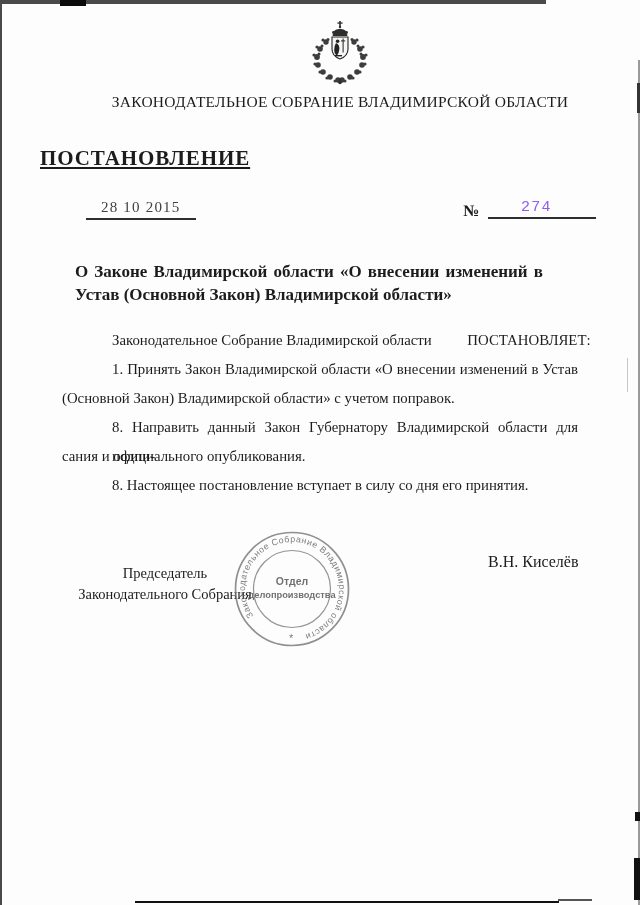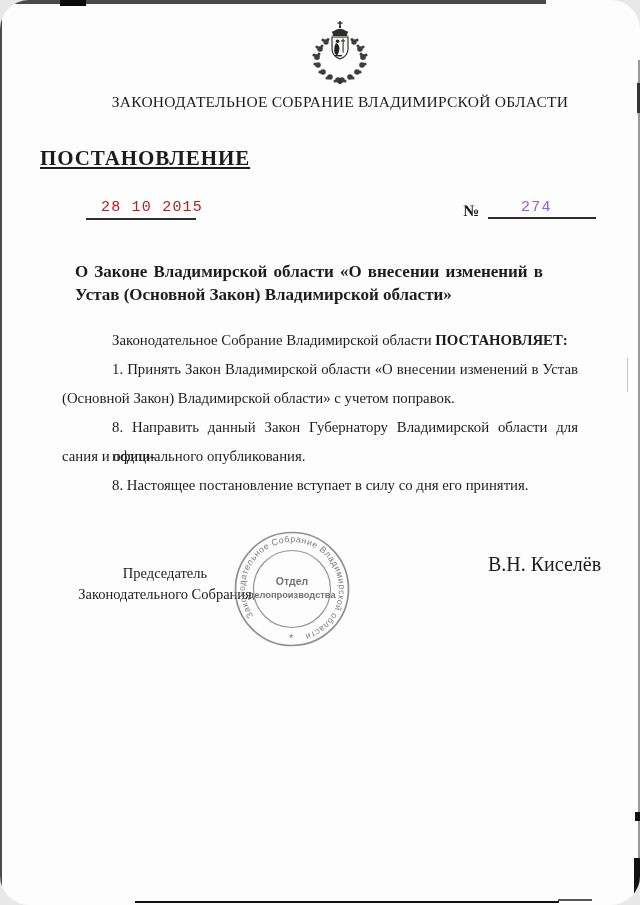--- a/index.html
+++ b/index.html
@@ -4,21 +4,20 @@
 <style>
   html,body{margin:0;padding:0;background:#e8e8e8;}
   .page{
     position:relative;
     width:640px;height:905px;
     margin:0 auto;
     background:#fdfdfd;
     overflow:hidden;
     font-family:"Liberation Serif", serif;
     color:#1c1c1c;
-    border-radius:29px;
   }
   .abs{position:absolute;}
   
   .edge-top{left:0;top:0;width:546px;height:4px;background:#4a4a4a;}
   .edge-top-dark{left:60px;top:0;width:26px;height:6px;background:#0b0b0b;}
   .edge-left{left:0;top:0;width:2px;height:905px;background:#4a4a4a;}
   .edge-right{left:638px;top:60px;width:2px;height:845px;background:#9a9a9a;}
   .edge-right-dark{left:637px;top:83px;width:3px;height:30px;background:#333;}
   .edge-bottom{left:135px;top:901px;width:424px;height:2px;background:#111;}
   .mark-right-1{left:635px;top:812px;width:5px;height:9px;background:#111;}
@@ -37,22 +36,22 @@
   .doc-type{
     left:40px;top:146px;width:580px;
     text-align:left;
     font-size:21px;font-weight:bold;letter-spacing:.9px;
     white-space:nowrap;
     text-decoration:underline;
   }
 
   .date-value{
     left:101px;top:199px;
-    font-family:Liberation Mono, monospace;
-    font-size:15px;letter-spacing:1.2px;color:#b91c1c;
+    font-family:Liberation Serif, serif;
+    font-size:15px;letter-spacing:1.2px;color:#404040;
     white-space:nowrap;
   }
   .date-underline{left:86px;top:218px;width:110px;height:2px;background:#2e2e2e;}
   .numero-sign{left:463px;top:202px;font-size:16px;font-weight:bold;}
   .number-value{
     left:521px;top:199px;
     font-family:"Liberation Mono", monospace;
     font-size:15px;letter-spacing:1.2px;color:#8b5cf6;
     white-space:nowrap;
   }
@@ -64,27 +63,27 @@
   }
   .subject .j{text-align:justify;text-align-last:justify;}
 
   .body-text{
     left:62px;top:326px;width:516px;
     font-size:14.8px;line-height:29px;
   }
   .body-text .line{height:29px;white-space:nowrap;}
   .body-text .indent{padding-left:50px;}
   .body-text .just{white-space:normal;text-align:justify;text-align-last:justify;}
-  .body-text .bold{font-weight:bold;}
+  .body-text .bold{font-weight:normal;margin-left:32px;}
 
   .sig-title{
     left:62px;top:547px;width:206px;
     text-align:center;font-size:14.5px;line-height:21px;margin-top:16px;
   }
-  .sig-name{left:488px;top:553px;font-size:20px;white-space:nowrap;}
+  .sig-name{left:488px;top:553px;font-size:16px;white-space:nowrap;}
 
   .stamp{left:231px;top:526px;width:122px;height:128px;opacity:.82;}
 </style>
 </head>
 <body>
 
 <div class="page">
 
   <div class="abs edge-top"></div>
   <div class="abs edge-top-dark"></div>

